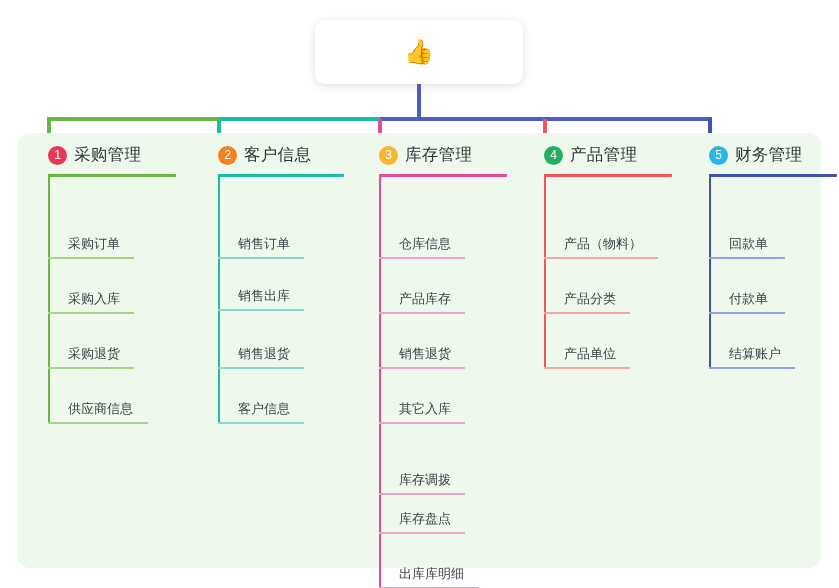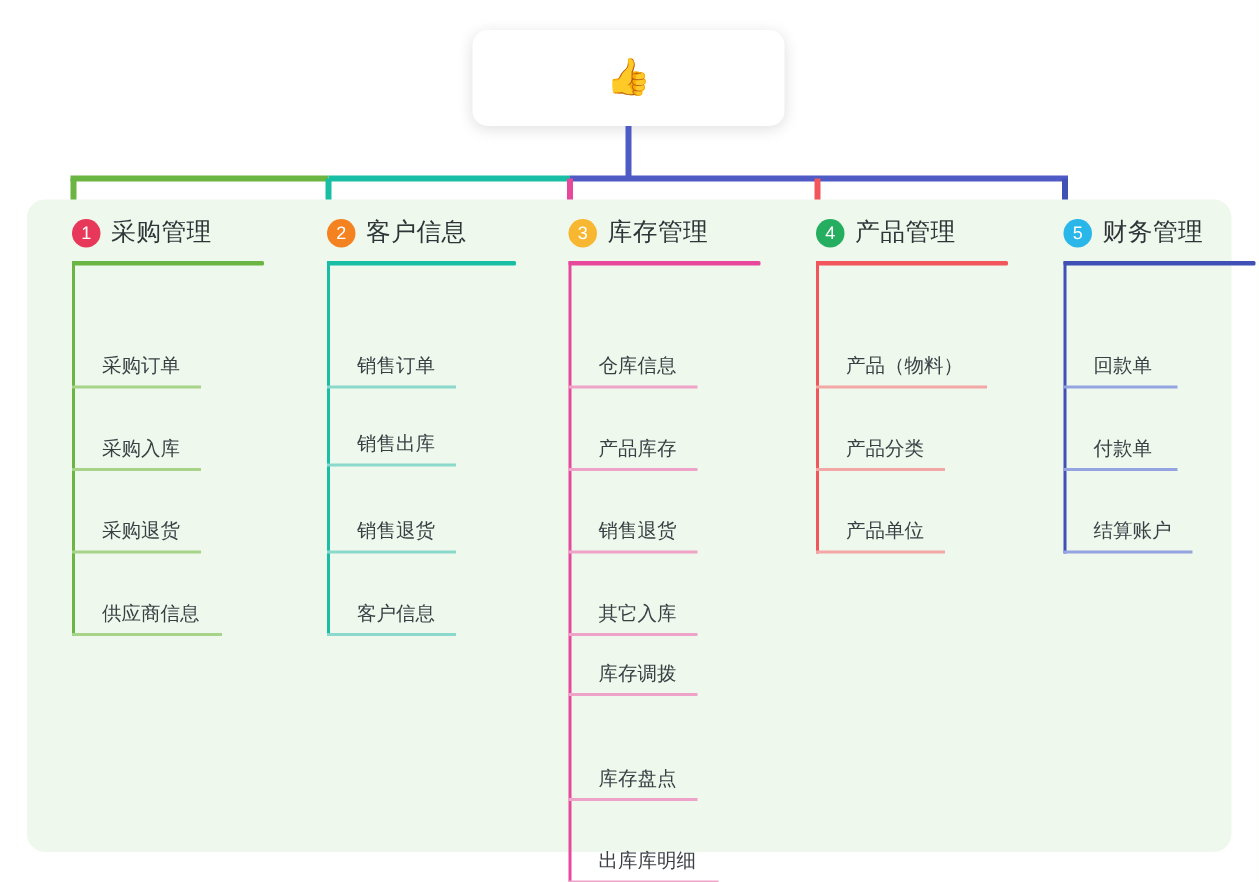--- a/index.html
+++ b/index.html
@@ -214,21 +214,21 @@
         <span class="irule" style="background: rgb(239, 163, 200); width: 86px;"></span>
       </div>
       <div class="item" style="top: 206px; height: 30px; width: 86px;">
         <span class="ilabel">销售退货</span>
         <span class="irule" style="background: rgb(239, 163, 200); width: 86px;"></span>
       </div>
       <div class="item" style="top: 261px; height: 30px; width: 86px;">
         <span class="ilabel">其它入库</span>
         <span class="irule" style="background: rgb(239, 163, 200); width: 86px;"></span>
       </div>
-      <div class="item" style="top: 301px; height: 30px; width: 86px; padding-left: 42px;">
+      <div class="item" style="top: 332px; height: 30px; width: 86px; padding-left: 42px;">
         <span class="ilabel">库存调拨</span>
         <span class="irule" style="background: rgb(239, 163, 200); width: 86px;"></span>
       </div>
       <div class="item" style="top: 371px; height: 30px; width: 86px;">
         <span class="ilabel">库存盘点</span>
         <span class="irule" style="background: rgb(239, 163, 200); width: 86px;"></span>
       </div>
       <div class="item" style="top: 426px; height: 30px; width: 100px;">
         <span class="ilabel">出库库明细</span>
         <span class="irule" style="background: rgb(239, 163, 200); width: 100px;"></span>

